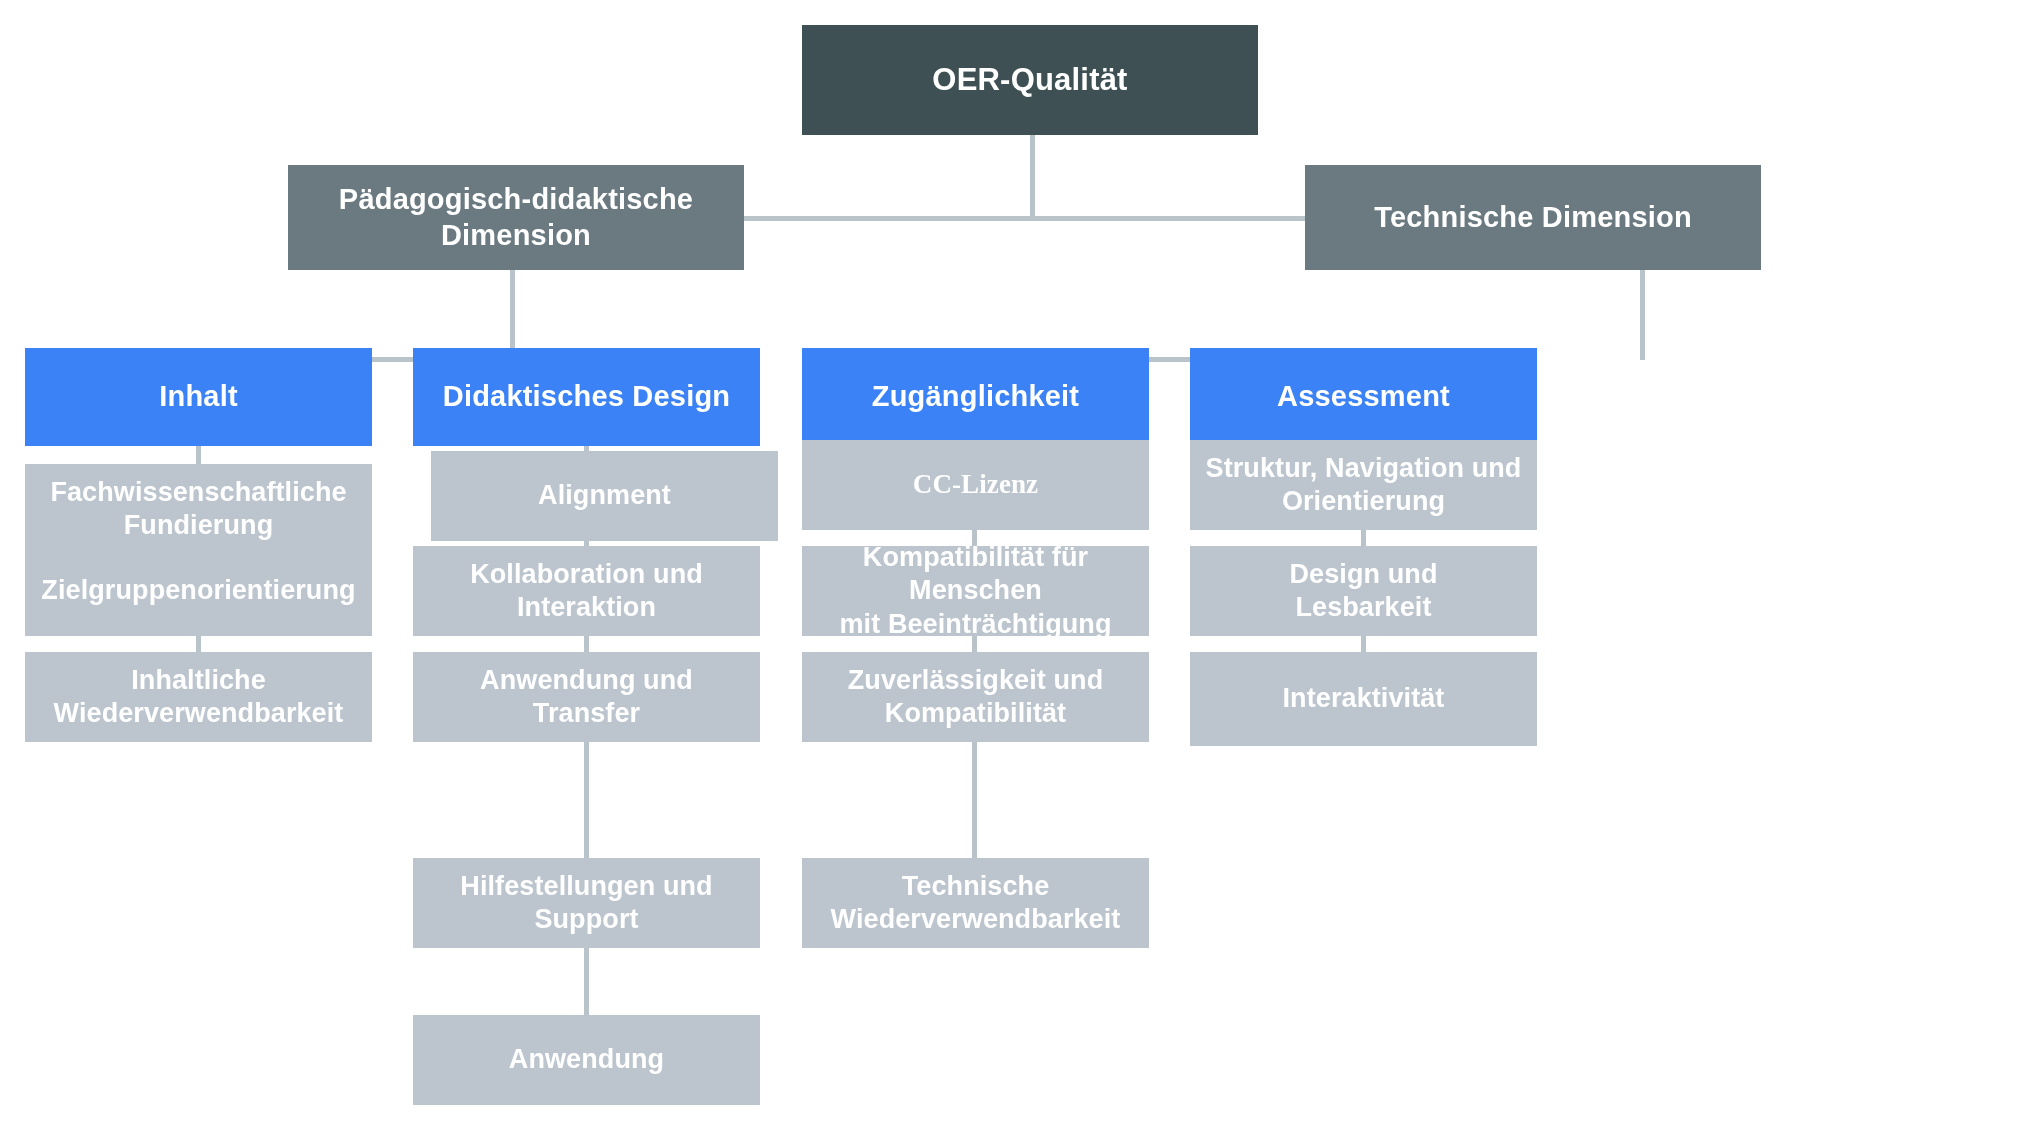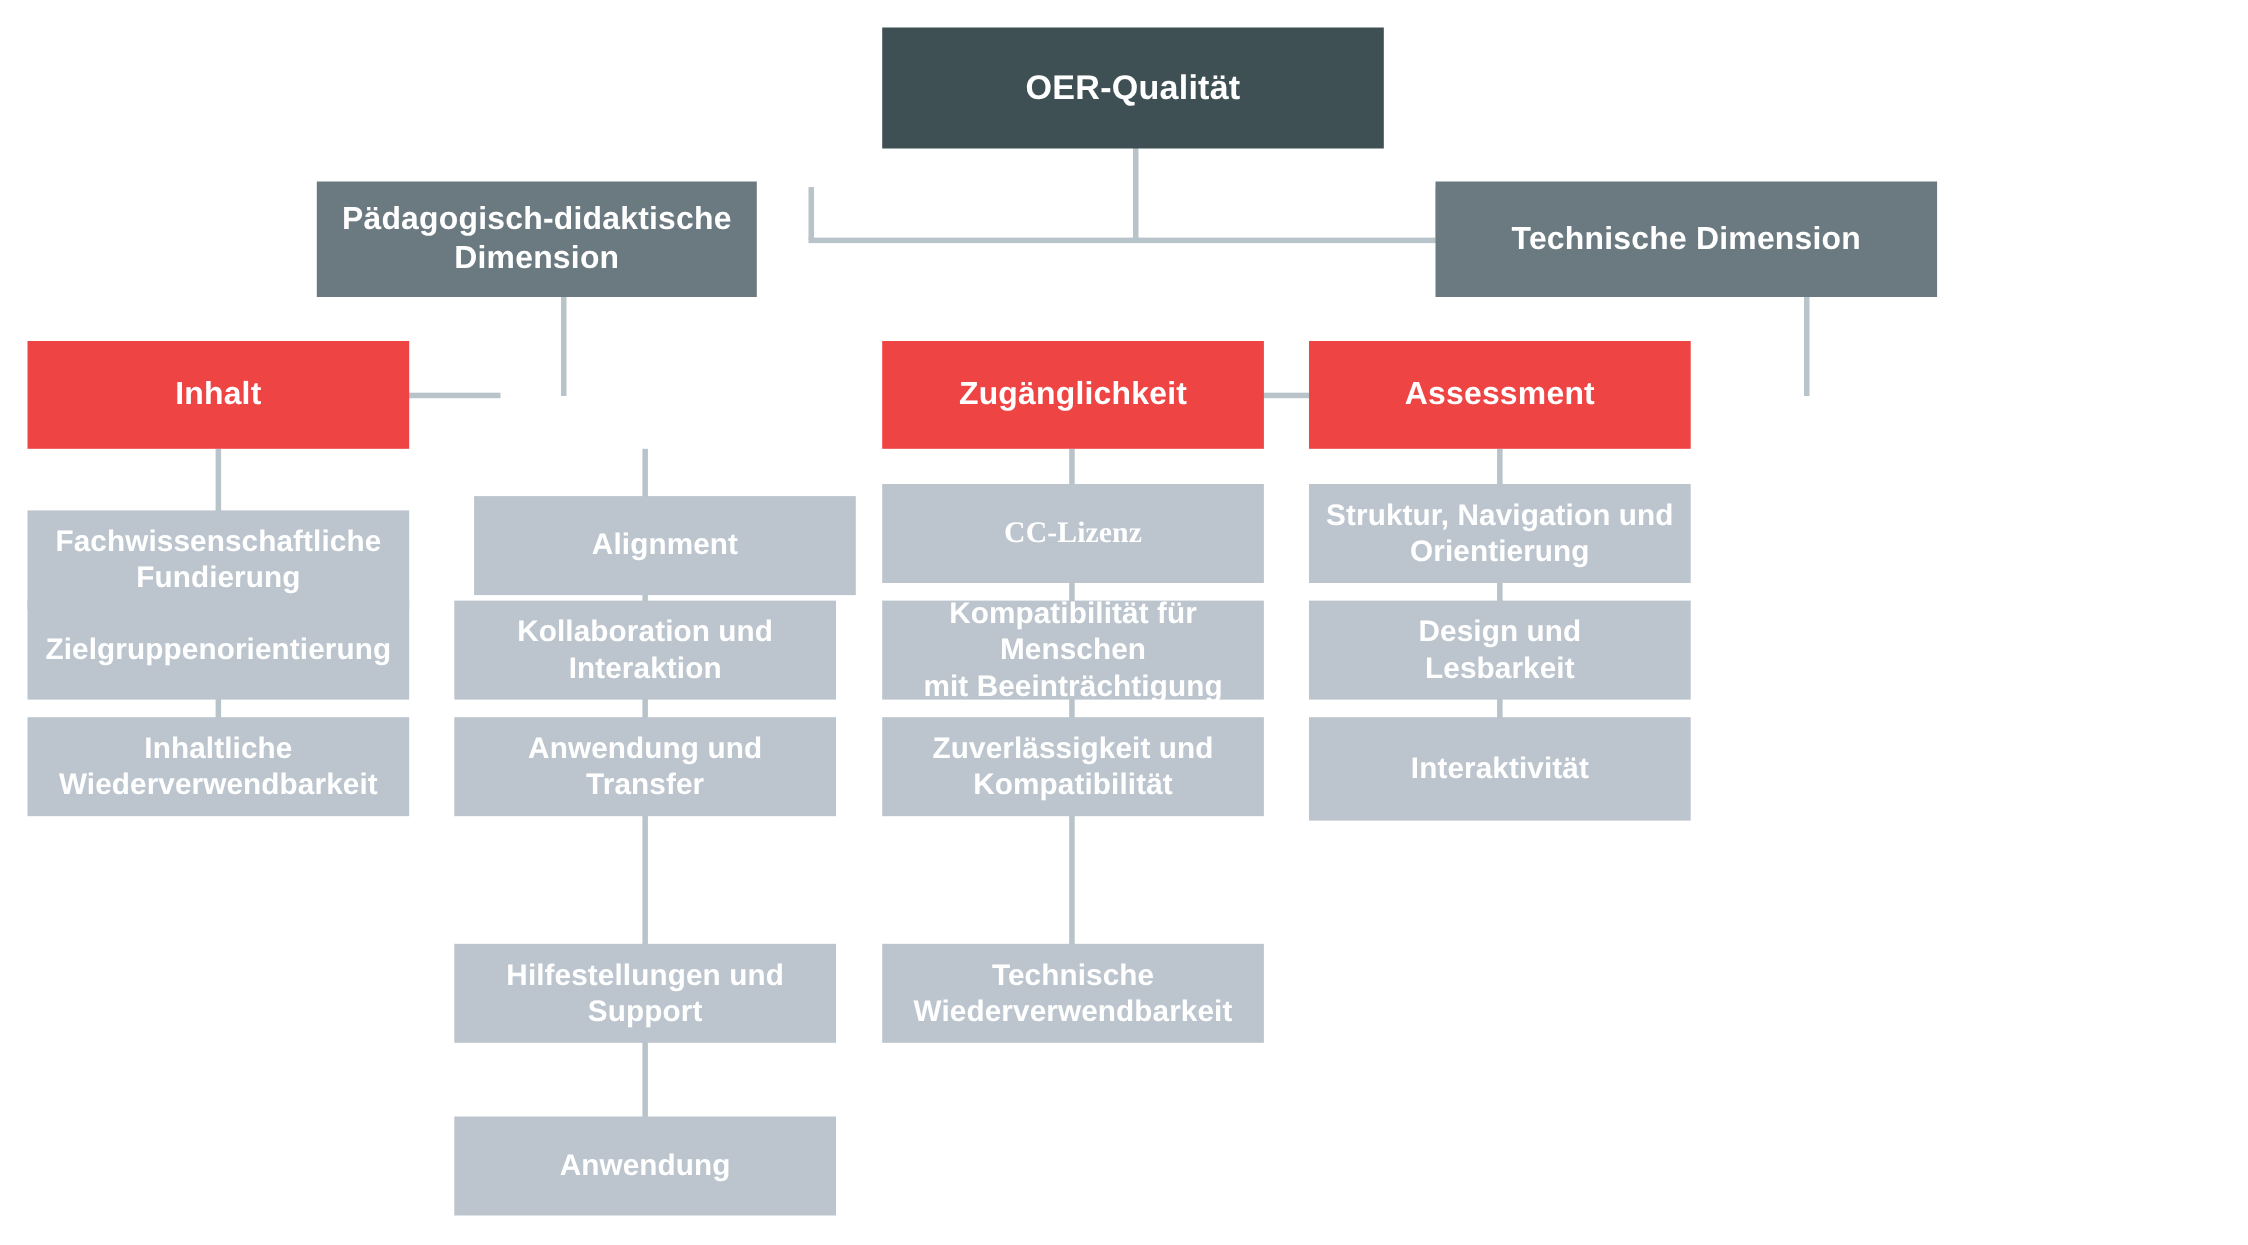--- a/index.html
+++ b/index.html
@@ -32,21 +32,21 @@
     z-index: 3;
     -webkit-font-smoothing: antialiased;
   }
   .node-label {
     display: block;
     width: 100%;
     white-space: pre-line;
   }
   .level-root   { background: #3e5054; font-size: 31px; letter-spacing: 0.2px; }
   .level-dim    { background: #6b7a80; font-size: 29px; letter-spacing: 0.2px; }
-  .level-cat    { background: #ef4444; font-size: 29px; letter-spacing: 0.2px; }
+  .level-cat    { background: #3b82f6; font-size: 29px; letter-spacing: 0.2px; margin-top: 38px; }
   .level-leaf   { background: #bcc5ce; font-size: 27px; letter-spacing: 0.1px; }
 
   .connector {
     position: absolute;
     background: #b9c3ca;
     z-index: 1;
   }
   .connector.v { width: 5px; }
   .connector.h { height: 5px; }
 </style>
@@ -76,30 +76,33 @@
   <div class="connector v" style="left:584px; top:408px; height:660px;"></div>
 
   <div class="connector v" style="left:972px; top:408px; height:455px;"></div>
 
   <div class="connector v" style="left:1361px; top:408px; height:250px;"></div>
 
   <div class="node level-root" style="left:802px; top:25px; width:456px; height:110px;">
     <span class="node-label">OER-Qualität</span>
   </div>
 
-  <div class="node level-dim" style="left:288px; top:165px; width:400px; height:105px;">
+  <div class="node level-dim" style="left:288px; top:165px; width:456px; height:105px;">
     <span class="node-label">Pädagogisch-didaktische
 Dimension</span>
   </div>
   <div class="node level-dim" style="left:1305px; top:165px; width:456px; height:105px;">
     <span class="node-label">Technische Dimension</span>
   </div>
 
   <div class="node level-cat" style="left:25px; top:310px; width:347px; height:98px;">
     <span class="node-label">Inhalt</span>
+  </div>
+  <div class="node level-cat" style="left:413px; top:310px; width:347px; height:98px;">
+    <span class="node-label">Didaktisches Design</span>
   </div>
   <div class="node level-cat" style="left:802px; top:310px; width:347px; height:98px;">
     <span class="node-label">Zugänglichkeit</span>
   </div>
   <div class="node level-cat" style="left:1190px; top:310px; width:347px; height:98px;">
     <span class="node-label">Assessment</span>
   </div>
 
   <div class="node level-leaf" style="left:25px; top:464px; width:347px; height:90px;">
     <span class="node-label">Fachwissenschaftliche

